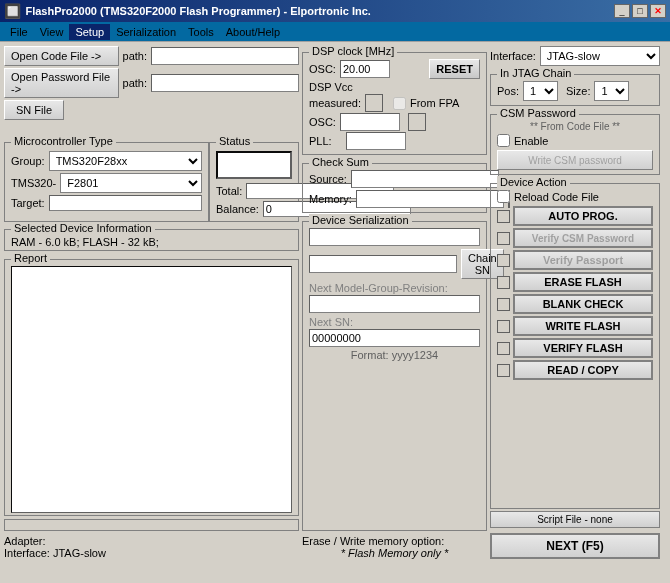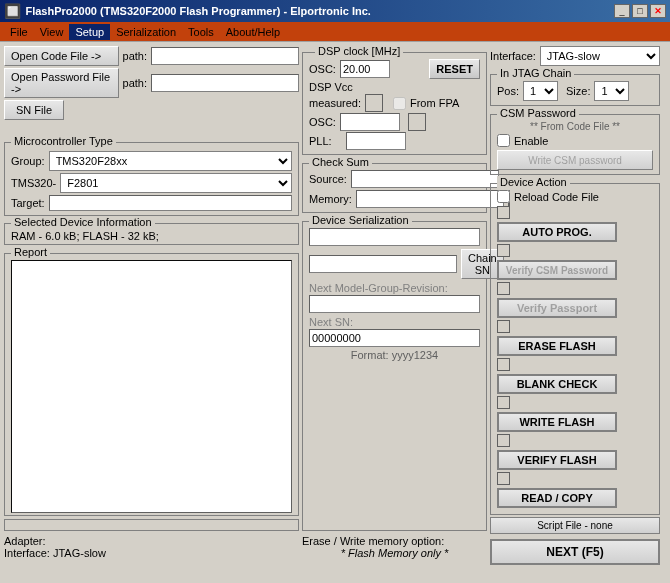--- a/index.html
+++ b/index.html
@@ -36,21 +36,21 @@
       background: #d4d0c8;
       color: black;
       font-size: 9px;
       display: flex;
       align-items: center;
       justify-content: center;
       cursor: pointer;
     }
     .title-bar-btn.close { background: #d4d0c8; }
     .menu-bar {
-      background: #c2410c;
+      background: #0369a1;
       border-bottom: 1px solid #a0a0a0;
       height: 20px;
       display: flex;
       align-items: center;
       padding: 0 4px;
     }
     .menu-item {
       padding: 2px 6px;
       cursor: pointer;
       font-size: 11px;
@@ -111,23 +111,23 @@
     }
     .colored-status {
       width: 18px;
       height: 18px;
       border: 1px solid #606060;
       background: #d4d0c8;
       display: inline-block;
     }
     .action-row {
       display: flex;
+      align-items: center;
       gap: 3px;
       margin-bottom: 2px;
-      flex-direction: column;
     }
     .led-box {
       width: 13px;
       height: 13px;
       border: 1px solid #606060;
       background: #d4d0c8;
     }
     .script-btn {
       background: linear-gradient(to bottom, #e8e8e8, #d0d0d0);
       border: 1px solid #808080;
@@ -208,20 +208,32 @@
           <select class="select-field" style="flex:1;">
             <option>F2801</option>
           </select>
         </div>
         <div class="row" style="margin-top:2px;">
           <span class="label">Target:</span>
           <input class="input-field" style="flex: 1 1 0%; height: 16px;">
         </div>
       </div>
 
+      <div style="border:1px solid #808080;padding:4px 6px;position:relative;width:90px;margin-top:6px;">
+        <span style="position:absolute;top:-8px;left:6px;background:#d4d0c8;padding:0 3px;font-size:11px;">Status</span>
+        <div style="border:2px inset #606060;background:white;height:28px;margin-top:4px;"></div>
+        <div class="row" style="margin-top:4px;">
+          <span class="label">Total:</span>
+          <input class="input-field" style="flex: 1 1 0%; height: 16px;">
+        </div>
+        <div class="row" style="margin-top:2px;">
+          <span class="label">Balance:</span>
+          <input class="input-field" style="flex: 1 1 0%; height: 16px;" value="0">
+        </div>
+      </div>
     </div>
 
     <div style="border:1px solid #808080;padding:2px 6px;position:relative;margin-top:5px;">
       <span style="position:absolute;top:-8px;left:6px;background:#d4d0c8;padding:0 3px;font-size:11px;">Selected Device Information</span>
       <span style="font-size:11px;margin-top:4px;display:block;">RAM -  6.0 kB;   FLASH - 32 kB;</span>
     </div>
 
     <div style="border:1px solid #808080;padding:2px 6px;position:relative;margin-top:6px;flex:1;display:flex;flex-direction:column;">
       <span style="position:absolute;top:-8px;left:6px;background:#d4d0c8;padding:0 3px;font-size:11px;">Report</span>
       <div style="border:1px inset #606060;background:white;flex:1;margin-top:4px;padding:2px;"></div>
@@ -234,21 +246,21 @@
       <div>
         <span>Interface:</span>
         <span>JTAG-slow</span>
       </div>
     </div>
   </div>
 
   <div style="width:185px;display:flex;flex-direction:column;gap:2px;">
 
     <div style="border:1px solid #808080;padding:4px 6px;position:relative;margin-top:6px;">
-      <span style="position:absolute;top:-8px;left:12px;background:#d4d0c8;padding:0 3px;font-size:11px;">DSP clock [MHz]</span>
+      <span style="position:absolute;top:-8px;left:6px;background:#d4d0c8;padding:0 3px;font-size:11px;">DSP clock [MHz]</span>
       <div class="row" style="justify-content:space-between;margin-top:2px;">
         <div class="row">
           <span class="label">OSC:</span>
           <input class="input-field" style="width: 50px;" value="20.00">
         </div>
         <button class="btn" style="font-weight:bold;background:linear-gradient(to bottom,#e8e8e8,#c8c8c8);">RESET</button>
       </div>
       <div class="row" style="margin-top:2px;">
         <span class="label">DSP Vcc</span>
       </div>

